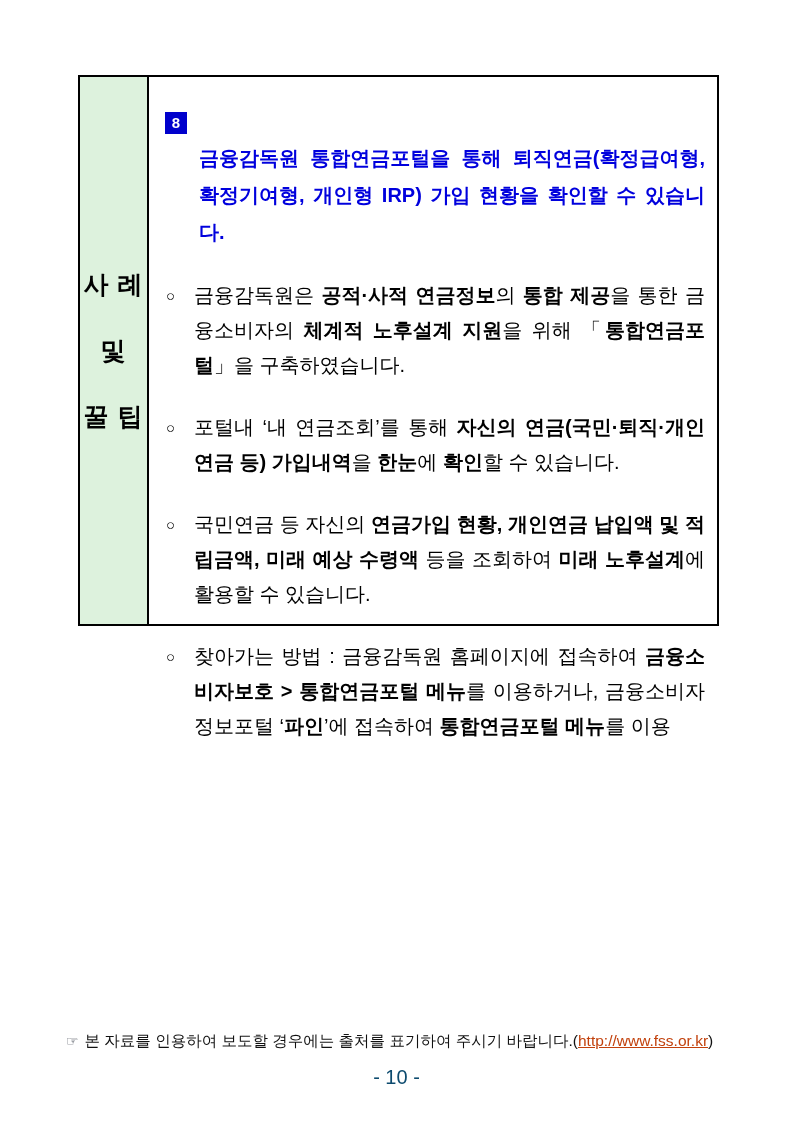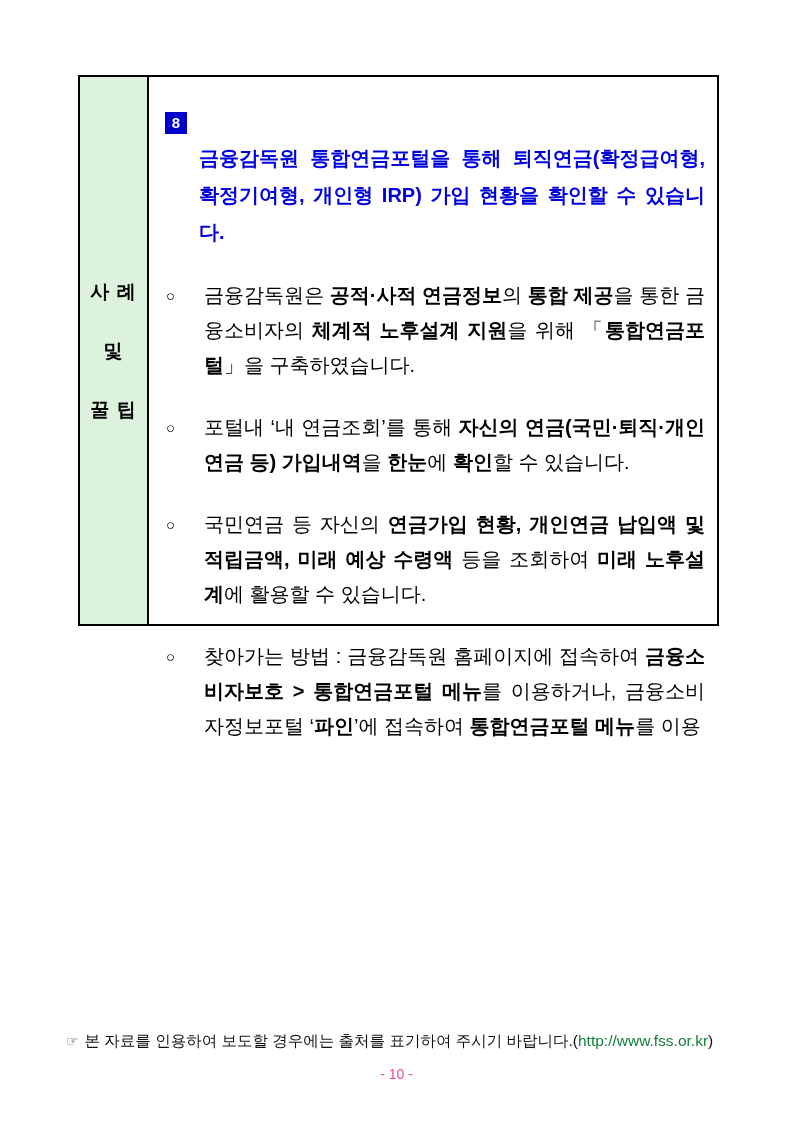--- a/index.html
+++ b/index.html
@@ -18,21 +18,21 @@
     border:2px solid #000000;
     display:flex;
   }
   .row-header {
     width:69px;
     background:#ddf2dd;
     border-right:2px solid #000000;
     display:flex; flex-direction:column;
     justify-content:center; align-items:center;
     gap:33px;
-    font-weight:bold; font-size:19px;
+    font-weight:bold; font-size:25px;
     letter-spacing:1px;
     white-space:nowrap;
   }
   .content {
     flex:1;
     padding:27px 12px 0 15px;
   }
   .heading {
     display:flex;
     color:#0000dd;
@@ -53,36 +53,36 @@
   .bullet {
     display:flex;
     font-size:20px; line-height:35px;
     margin-top:27px;
   }
   .bullet-marker {
     flex:0 0 30px;
     font-size:15px; line-height:35px;
     padding-left:2px;
   }
-  .bullet-text { flex:1; text-align:justify;margin-left:10px; }
+  .bullet-text { flex:1; text-align:justify; }
   .footer-note {
     position:absolute; left:66px; top:1030px;
     width:670px;
     font-size:15.5px; line-height:22px;
     color:#111111;
     white-space:nowrap;
   }
   .pointer-glyph { font-size:14px; color:#444a55; margin-right:6px; }
-  .footer-link { color:#15803d; cursor:pointer; }
+  .footer-link { color:#c2410c; text-decoration:underline; cursor:pointer; }
   .page-number {
     position:absolute; left:0; top:1066px;
     width:100%;
     text-align:center;
-    font-size:14px;
-    color:#ec4899;
+    font-size:20px;
+    color:#0c4a6e;
   }
 </style>
 </head>
 <body>
 
 <div class="page">
 
   <div class="tip-table">
 
     <div class="row-header">

